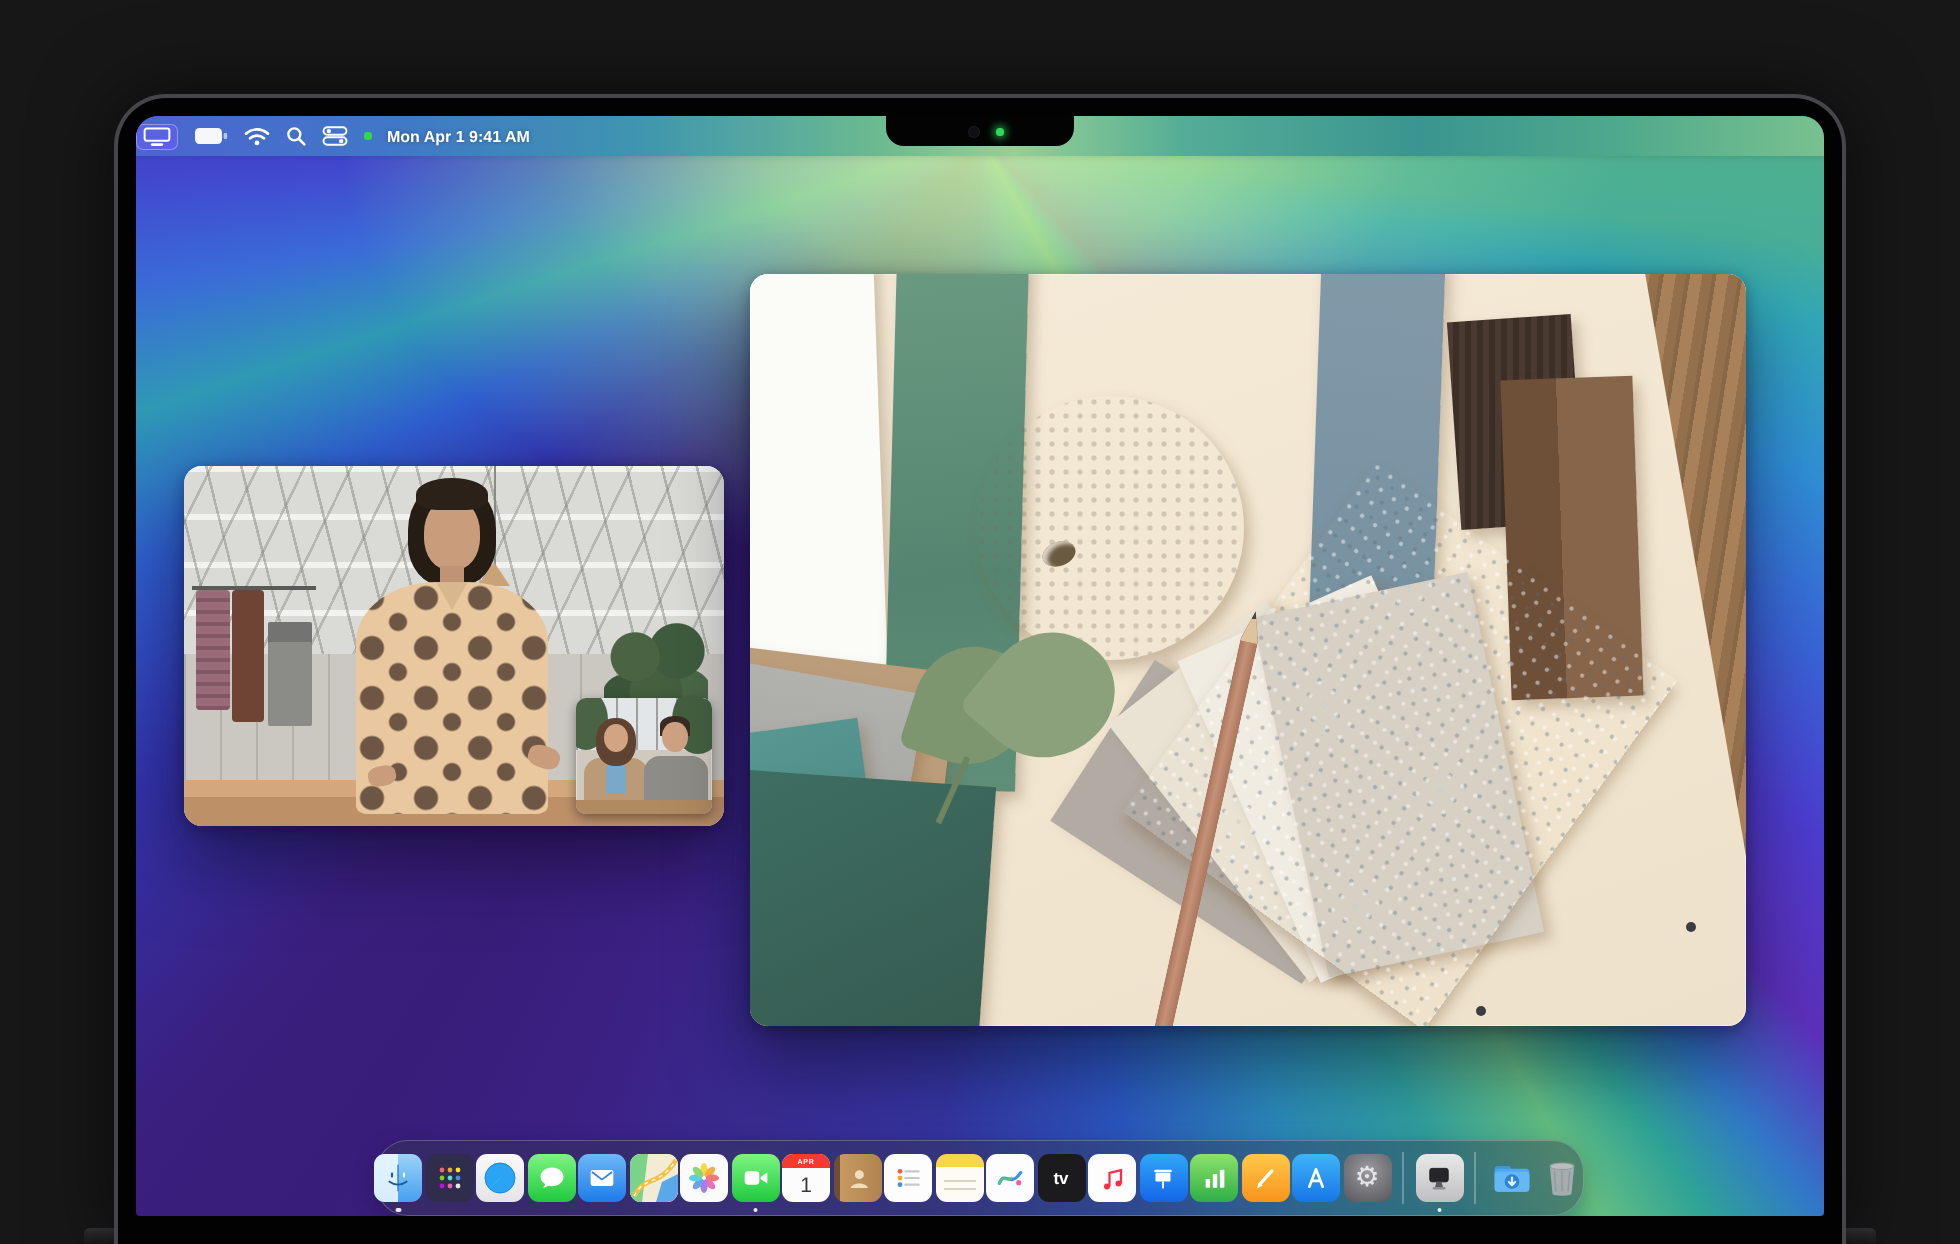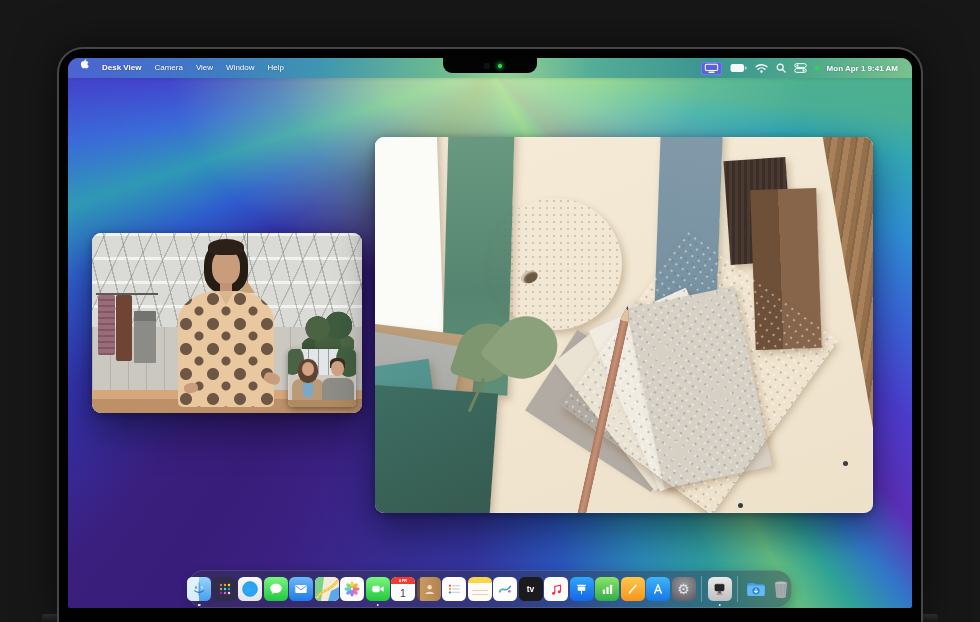--- a/index.html
+++ b/index.html
@@ -217,32 +217,20 @@
 
 <div class="deck"></div>
 
 <div class="laptop"></div>
 
 <div class="screen">
 
   <div class="wallpaper"></div>
 
   <div class="menubar">
-    <div class="mb-left">
-      <span class="mi">
-        <svg width="10" height="12" viewBox="0 0 17 20">
-            <path fill="#fff" d="M11.4,5.1c.7-.9,1.2-2.1,1-3.3-1,.1-2.2.8-2.9,1.7-.6.8-1.2,2-.9,3.2 1.1,.1,2.1-.7,2.8-1.6zm2.9,5.3c0-2.1,1.7-3.1,1.8-3.2-1-1.5-2.5-1.7-3-1.7-1.3-.1-2.5.8-3.1.8-.7,0-1.7-.8-2.7-.8-1.4,0-2.7.8-3.4,2-1.5,2.5-.4,6.2 1.1,8.2.7,1,1.5,2.1 2.6,2 1,0 1.4-.7 2.7-.7 1.2,0 1.6.7 2.7.7 1.1,0 1.8-1 2.5-2 .8-1.1 1.1-2.2 1.1-2.3-.1,0-2.2-.8-2.3-3z"></path>
-          </svg>
-      </span>
-      <span class="mi appname">Desk View</span>
-      <span class="mi">Camera</span>
-      <span class="mi">View</span>
-      <span class="mi">Window</span>
-      <span class="mi">Help</span>
-    </div>
     <div class="mb-right">
       <span class="vid-btn">
         <svg width="17" height="11" viewBox="0 0 22 14">
             <rect x="3" y="1.5" width="16" height="8" rx="1.5" fill="none" stroke="#fff" stroke-width="1.3"></rect>
             <rect x="7" y="11" width="8" height="1.8" rx=".9" fill="#fff"></rect>
           </svg>
       </span>
       <span>
         <svg width="17" height="10" viewBox="0 0 17 10">
             <rect x=".5" y="1" width="13.5" height="8" rx="2.2" fill="#fff" opacity=".95"></rect>

